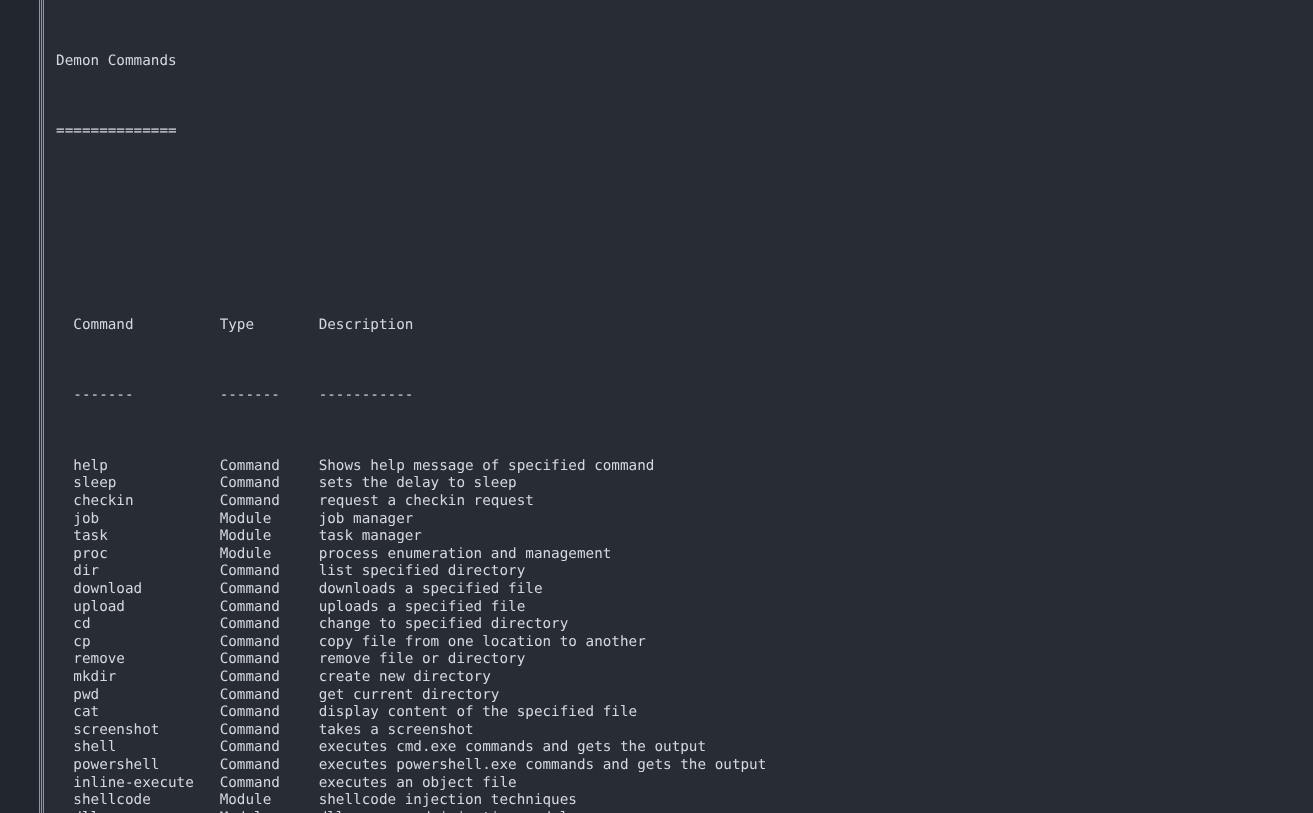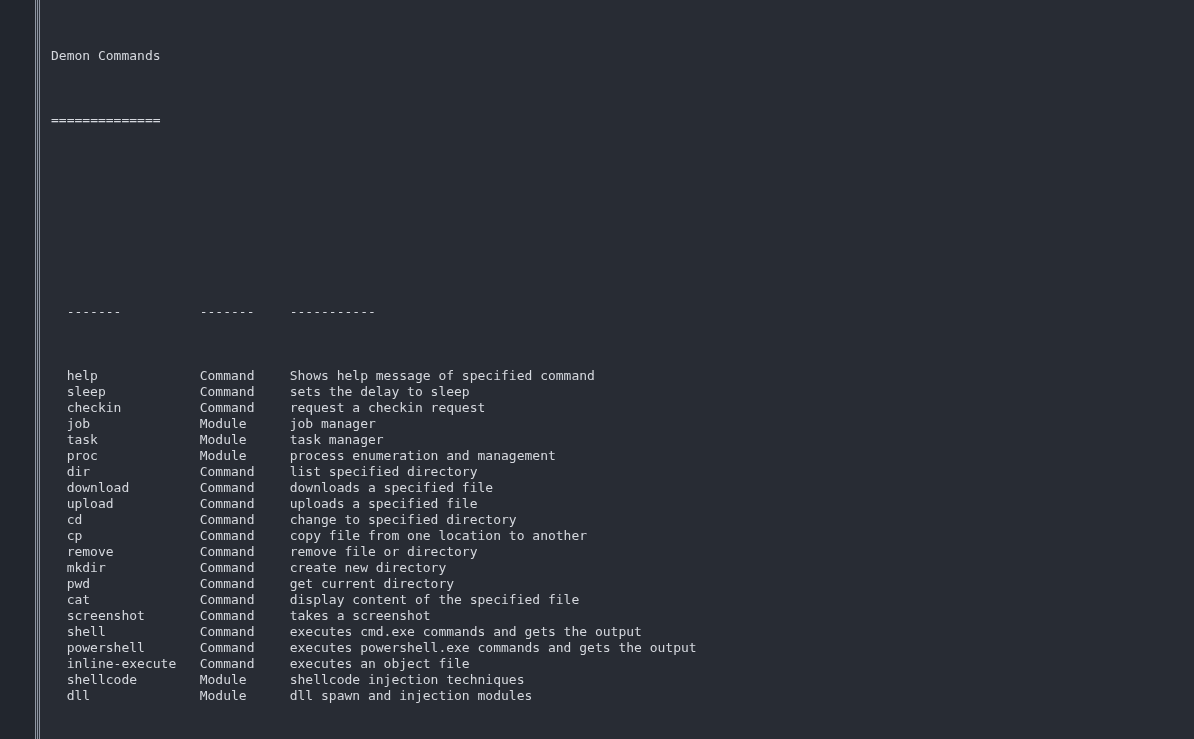--- a/index.html
+++ b/index.html
@@ -82,20 +82,21 @@
   <div id="terminal">
     <div class="term-text">
 
       <div class="line title-line"><span>Demon Commands</span></div>
 
       <div class="line title-line"><span>==============</span></div>
 
       <div class="blank"></div>
       <div class="blank"></div>
 
+      <div class="line"><span class="indent"></span><span class="col-cmd">Command</span><span class="col-type">Type</span><span class="col-desc">Description</span></div>
 
       <div class="line"><span class="indent"></span><span class="col-cmd">-------</span><span class="col-type">-------</span><span class="col-desc">-----------</span></div>
 
       <div id="rows-container"><div class="line"><span class="indent"></span><span class="col-cmd">help</span><span class="col-type">Command</span><span class="col-desc">Shows help message of specified command</span></div><div class="line"><span class="indent"></span><span class="col-cmd">sleep</span><span class="col-type">Command</span><span class="col-desc">sets the delay to sleep</span></div><div class="line"><span class="indent"></span><span class="col-cmd">checkin</span><span class="col-type">Command</span><span class="col-desc">request a checkin request</span></div><div class="line"><span class="indent"></span><span class="col-cmd">job</span><span class="col-type">Module</span><span class="col-desc">job manager</span></div><div class="line"><span class="indent"></span><span class="col-cmd">task</span><span class="col-type">Module</span><span class="col-desc">task manager</span></div><div class="line"><span class="indent"></span><span class="col-cmd">proc</span><span class="col-type">Module</span><span class="col-desc">process enumeration and management</span></div><div class="line"><span class="indent"></span><span class="col-cmd">dir</span><span class="col-type">Command</span><span class="col-desc">list specified directory</span></div><div class="line"><span class="indent"></span><span class="col-cmd">download</span><span class="col-type">Command</span><span class="col-desc">downloads a specified file</span></div><div class="line"><span class="indent"></span><span class="col-cmd">upload</span><span class="col-type">Command</span><span class="col-desc">uploads a specified file</span></div><div class="line"><span class="indent"></span><span class="col-cmd">cd</span><span class="col-type">Command</span><span class="col-desc">change to specified directory</span></div><div class="line"><span class="indent"></span><span class="col-cmd">cp</span><span class="col-type">Command</span><span class="col-desc">copy file from one location to another</span></div><div class="line"><span class="indent"></span><span class="col-cmd">remove</span><span class="col-type">Command</span><span class="col-desc">remove file or directory</span></div><div class="line"><span class="indent"></span><span class="col-cmd">mkdir</span><span class="col-type">Command</span><span class="col-desc">create new directory</span></div><div class="line"><span class="indent"></span><span class="col-cmd">pwd</span><span class="col-type">Command</span><span class="col-desc">get current directory</span></div><div class="line"><span class="indent"></span><span class="col-cmd">cat</span><span class="col-type">Command</span><span class="col-desc">display content of the specified file</span></div><div class="line"><span class="indent"></span><span class="col-cmd">screenshot</span><span class="col-type">Command</span><span class="col-desc">takes a screenshot</span></div><div class="line"><span class="indent"></span><span class="col-cmd">shell</span><span class="col-type">Command</span><span class="col-desc">executes cmd.exe commands and gets the output</span></div><div class="line"><span class="indent"></span><span class="col-cmd">powershell</span><span class="col-type">Command</span><span class="col-desc">executes powershell.exe commands and gets the output</span></div><div class="line"><span class="indent"></span><span class="col-cmd">inline-execute</span><span class="col-type">Command</span><span class="col-desc">executes an object file</span></div><div class="line"><span class="indent"></span><span class="col-cmd">shellcode</span><span class="col-type">Module</span><span class="col-desc">shellcode injection techniques</span></div><div class="line"><span class="indent"></span><span class="col-cmd">dll</span><span class="col-type">Module</span><span class="col-desc">dll spawn and injection modules</span></div></div>
 
     </div>
   </div>
 
 </div>
 

